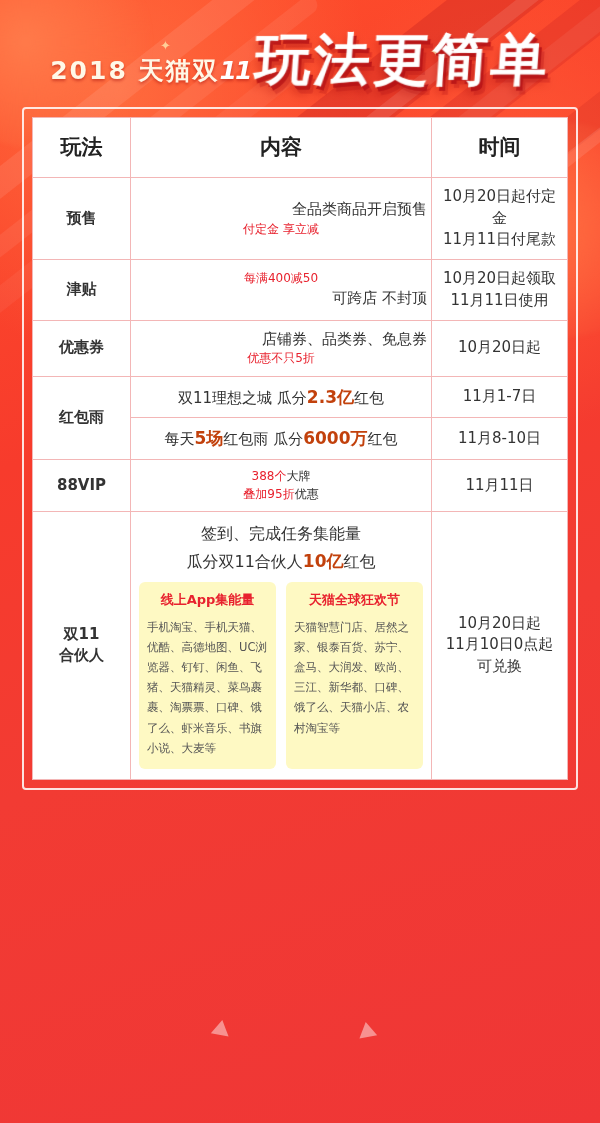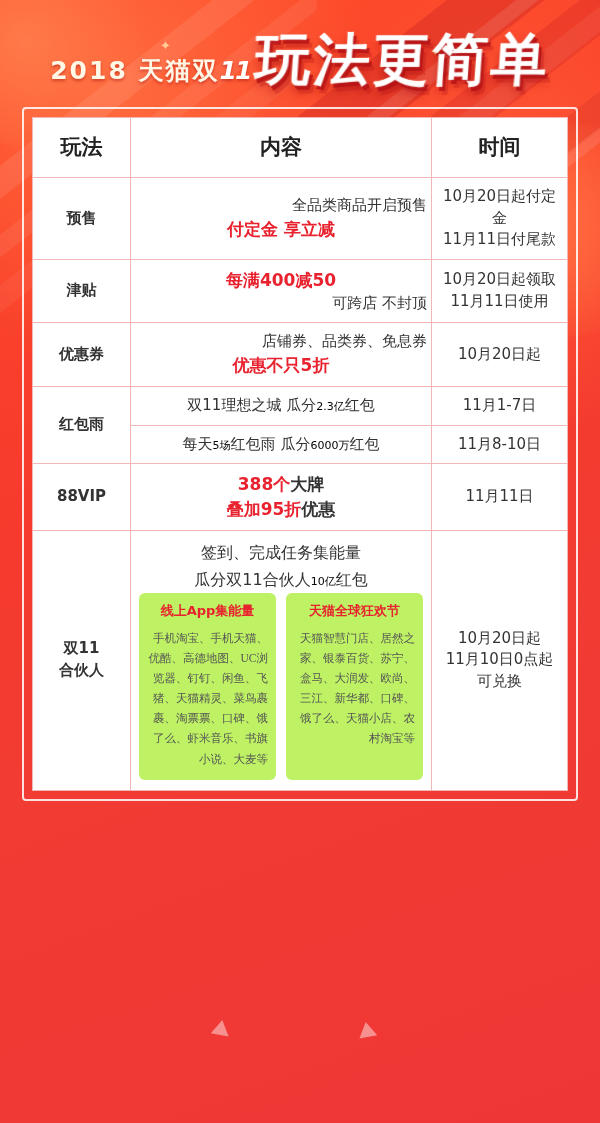--- a/index.html
+++ b/index.html
@@ -155,57 +155,56 @@
   .cat {
     font-size: 17px;
     font-weight: bold;
     color: #222;
   }
   .time {
     font-size: 13.5px;
     color: #444;
     line-height: 1.7;
   }
-  .hl-lg { color: #e8222e; font-weight: bold; font-size: 17px; }
+  .hl-lg { color: #e8222e; font-weight: normal; font-size: 12px; }
   .normal { color: #333; text-align: right; }
   .content-line { display: block; }
-  .big { font-size: 11px; font-weight: normal; color: #000000; }
+  .big { font-size: 17px; font-weight: bold; color: #c2410c; }
 
   
   .partner-top {
     font-size: 16px;
     line-height: 1.7;
     color: #333;
-    margin-bottom: 0;
+    margin-bottom: 6px;
   }
   .sub-boxes {
     display: flex;
     gap: 10px;
     justify-content: center;
     padding: 0 4px 2px 4px;
   }
   .sub-box {
     flex: 1;
-    background: #bef264;
+    background: #fef9c3;
     border-radius: 6px;
     padding: 9px 8px 11px 8px;
     text-align: center;
   }
   .sub-title {
     color: #e8222e;
     font-weight: bold;
     font-size: 13px;
     margin-bottom: 7px;
   }
   .sub-body {
     font-size: 11.5px;
     color: #555;
     line-height: 1.75;
-    text-align: right;
-    font-family: Liberation Serif, serif;
+    text-align: left;
   }
 
   
   .footer {
     position: relative;
     z-index: 3;
     text-align: center;
     margin-top: 14px;
     color: #fff;
   }

